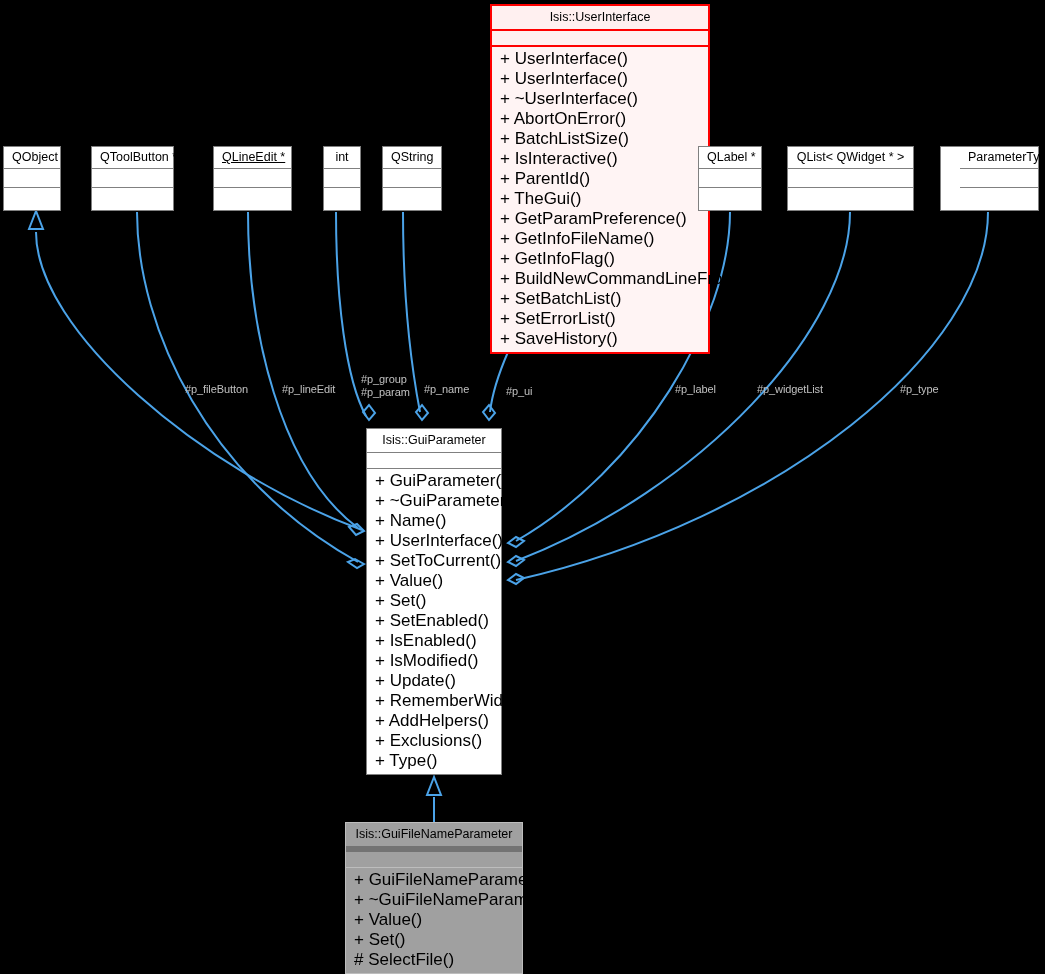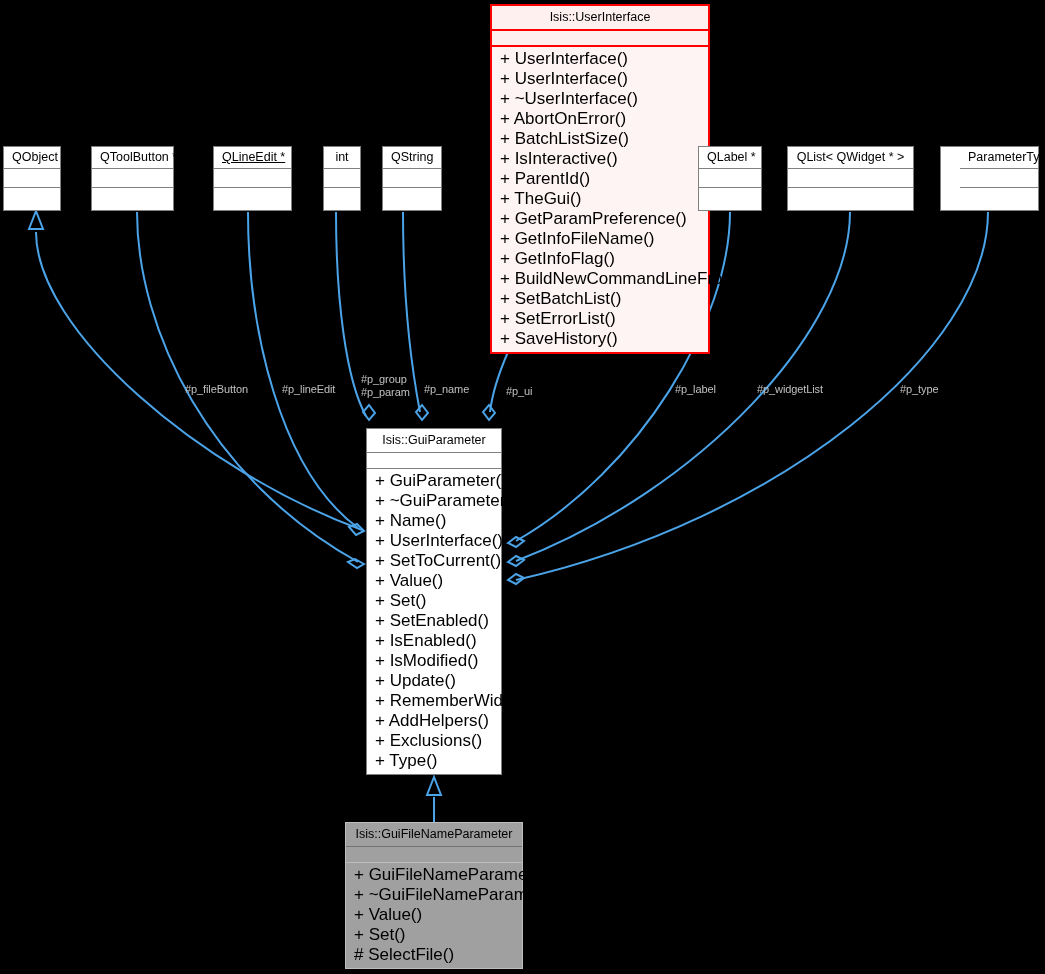--- a/index.html
+++ b/index.html
@@ -97,21 +97,21 @@
     background: #FFF0F0;
     min-height: 14px;
   }
   .node.highlight .ops { background: #FFF4F4; }
 
   
   .node.grey {
     background: #A0A0A0;
     border: 1px solid #BDBDBD;
   }
-  .node.grey .title { border-bottom: 1px solid #737373; }
+  .node.grey .title { border-bottom: 6px solid #737373; }
   .node.grey .attrs { border-bottom: 1px solid #BDBDBD; background: #A0A0A0; }
 </style>
 </head>
 <body>
 
 <div id="canvas">
 
   <svg class="edges" viewBox="0 0 1045 974" width="1045" height="974">
 
     <path class="edge-path" d="M 36,232 C 36,330 200,470 362,530"></path>

